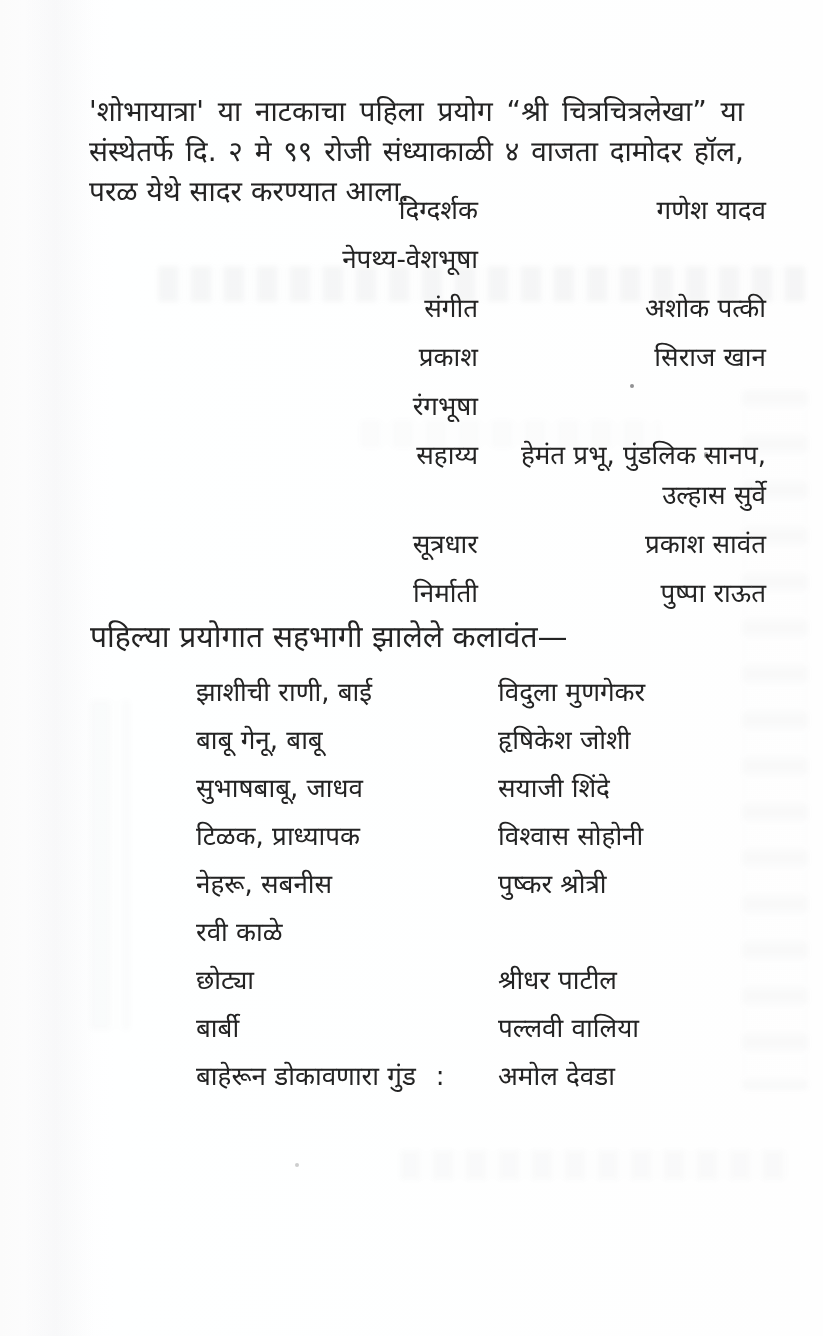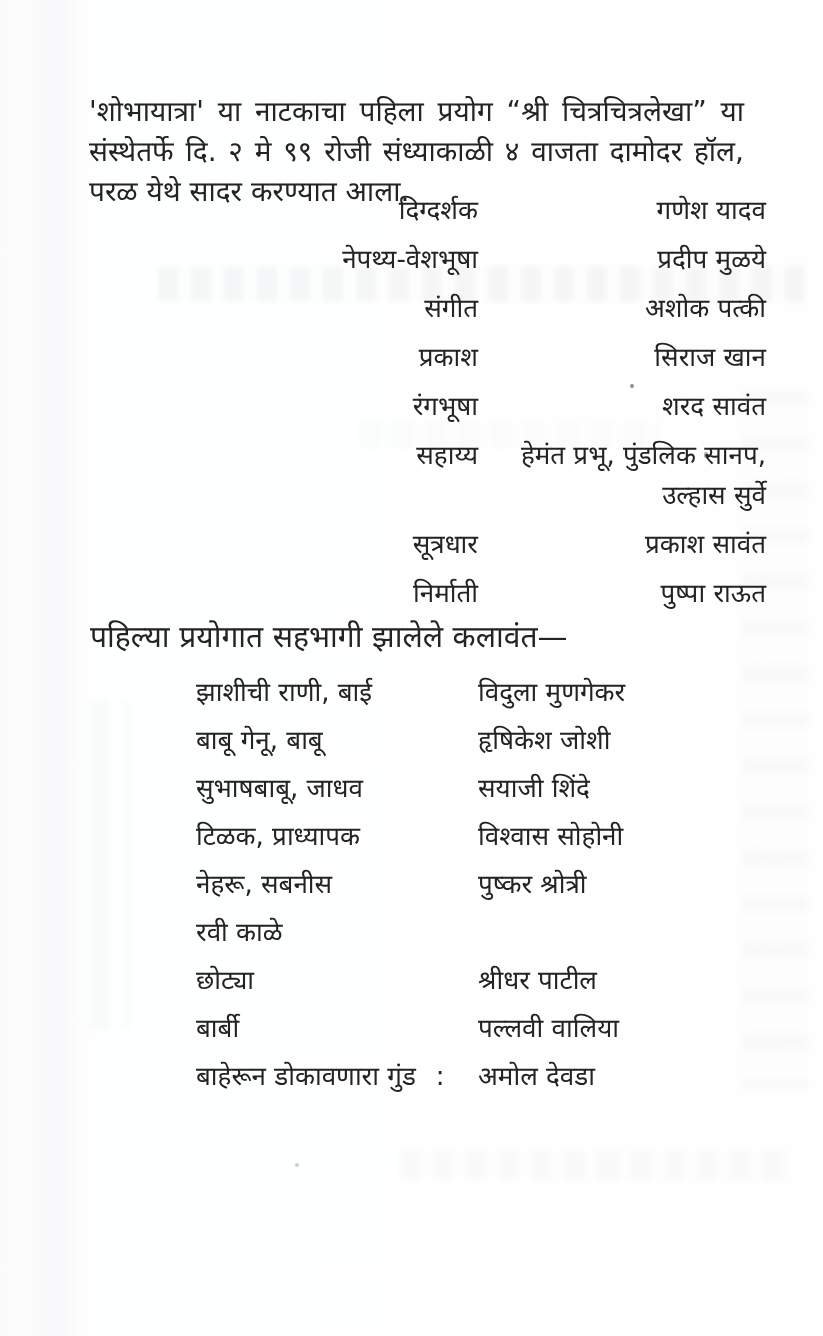--- a/index.html
+++ b/index.html
@@ -74,20 +74,21 @@
     left: 196px;
     top: 672px;
     width: 570px;
   }
   .castrow {
     display: flex;
     align-items: flex-start;
     font-size: 26px;
     line-height: 40px;
     margin-bottom: 8px;
+    gap: 20px;
   }
   .castrow .role-wrap {
     width: 282px;
     flex: 0 0 282px;
     display: flex;
   }
   .castrow .sep {
     margin-left: 20px;
   }
   
@@ -133,33 +134,31 @@
 
   <p class="intro">'शोभायात्रा' या नाटकाचा पहिला प्रयोग “श्री चित्रचित्रलेखा” या संस्थेतर्फे दि. २ मे ९९ रोजी संध्याकाळी ४ वाजता दामोदर हॉल, परळ येथे सादर करण्यात आला.</p>
 
   <div class="credits">
     <div class="crow">
       <span class="label">दिग्दर्शक</span>
       <span class="value">गणेश यादव</span>
     </div>
     <div class="crow">
       <span class="label">नेपथ्य-वेशभूषा</span>
-      <span class="value">प्रदीप मुळये</span>
     </div>
     <div class="crow">
       <span class="label">संगीत</span>
       <span class="value">अशोक पत्की</span>
     </div>
     <div class="crow">
       <span class="label">प्रकाश</span>
       <span class="value">सिराज खान</span>
     </div>
     <div class="crow">
       <span class="label">रंगभूषा</span>
-      <span class="value">शरद सावंत</span>
     </div>
     <div class="crow">
       <span class="label">सहाय्य</span>
       <span class="value">हेमंत प्रभू, पुंडलिक सानप,
 उल्हास सुर्वे</span>
     </div>
     <div class="crow">
       <span class="label">सूत्रधार</span>
       <span class="value">प्रकाश सावंत</span>
     </div>

